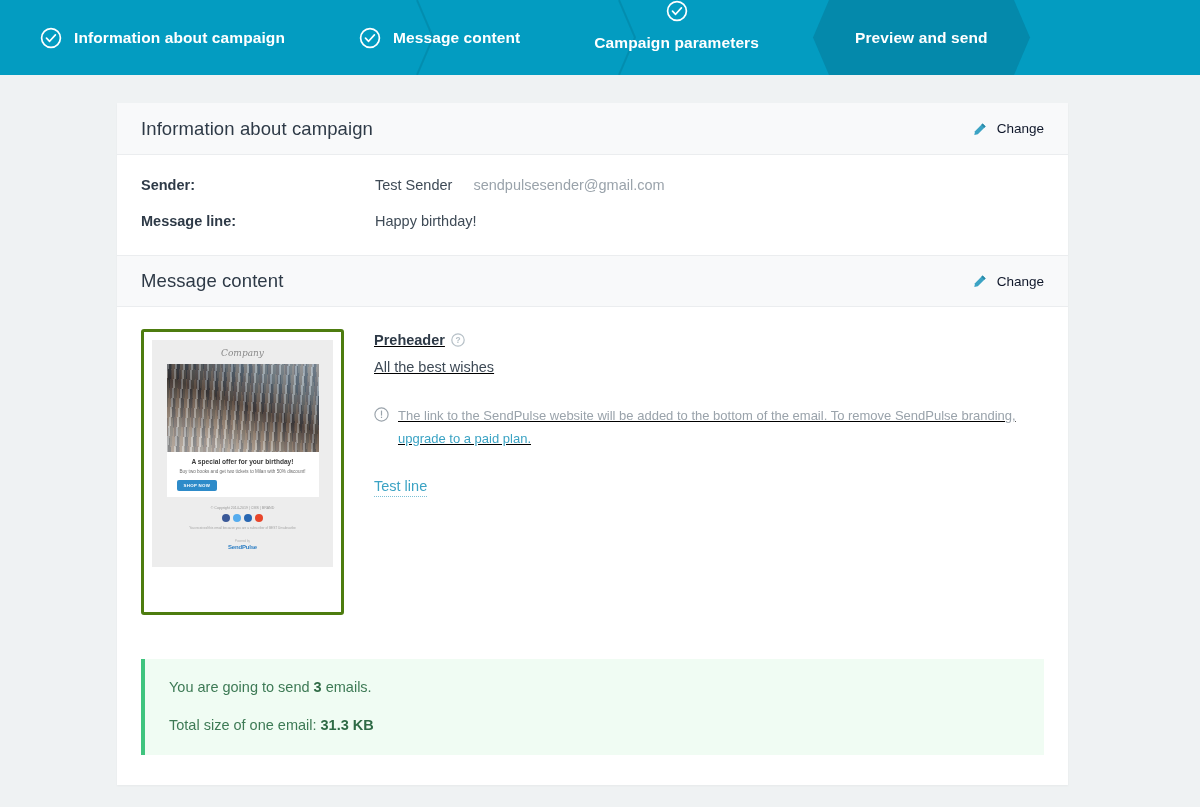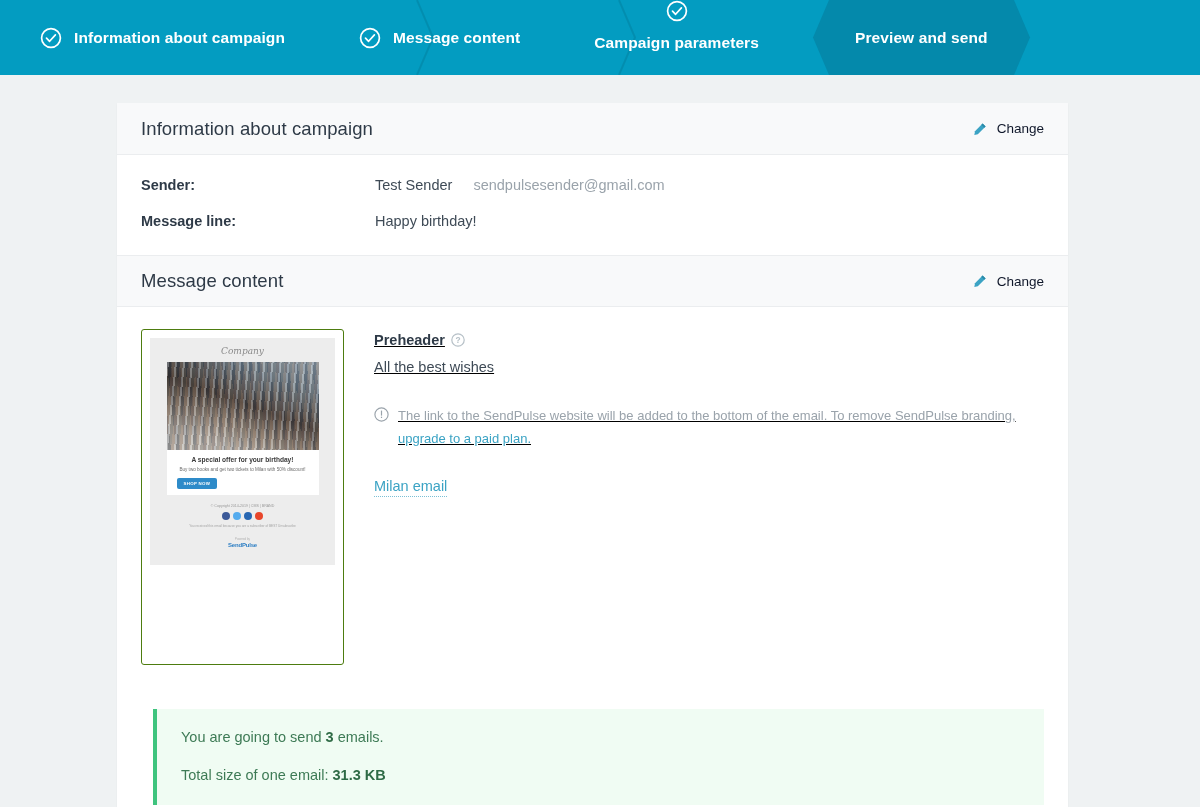--- a/index.html
+++ b/index.html
@@ -119,22 +119,22 @@
   .sender-email { color: #9aa3ab; margin-left: 14px; }
 
   
   .msg-body {
     display: flex;
     padding: 22px 24px 0 24px;
     gap: 30px;
   }
   .thumb-frame {
     width: 203px;
-    height: 336px;
-    border: 1px solid #4d7c0f;
+    height: 286px;
+    border: 3px solid #4d7c0f;
     border-radius: 3px;
     padding: 8px;
     background: #ffffff;
     flex: 0 0 203px;
   }
   .thumb-inner {
     width: 100%;
     height: 227px;
     background: #ededed;
     display: flex;
@@ -262,21 +262,21 @@
     margin-top: 27px;
     font-size: 14.5px;
     color: #3ba3c4;
     text-decoration: none;
     border-bottom: 1px dotted #7cc0d6;
     padding-bottom: 2px;
     cursor: pointer;
   }
 
   
-  .summary-wrap { padding: 44px 24px 30px 36px; }
+  .summary-wrap { padding: 44px 24px 30px 24px; }
   .summary {
     background: #f0fcf3;
     border-left: 4px solid #3fc47e;
     padding: 20px 24px 22px 24px;
   }
   .summary-line {
     font-size: 14.5px;
     color: #3d7a55;
     margin-bottom: 22px;
   }
@@ -434,21 +434,21 @@
               <rect x="6.9" y="3.6" width="1.2" height="5" fill="#9aa3ab"></rect>
               <rect x="6.9" y="9.7" width="1.2" height="1.3" fill="#9aa3ab"></rect>
             </svg>
           </span>
           <div class="notice-text">
             <span>The link to the SendPulse website will be added to the bottom of the email. To remove SendPulse branding,</span>
             <a class="notice-link">upgrade to a paid plan.</a>
           </div>
         </div>
 
-        <a class="test-email">Milan email</a>
+        <a class="test-email">Test line</a>
       </div>
     </div>
 
     <div class="summary-wrap">
       <div class="summary">
         <div class="summary-line">
           <span>You are going to send </span><b>3</b><span> emails.</span>
         </div>
         <div class="summary-line">
           <span>Total size of one email: </span><b>31.3 KB</b>

